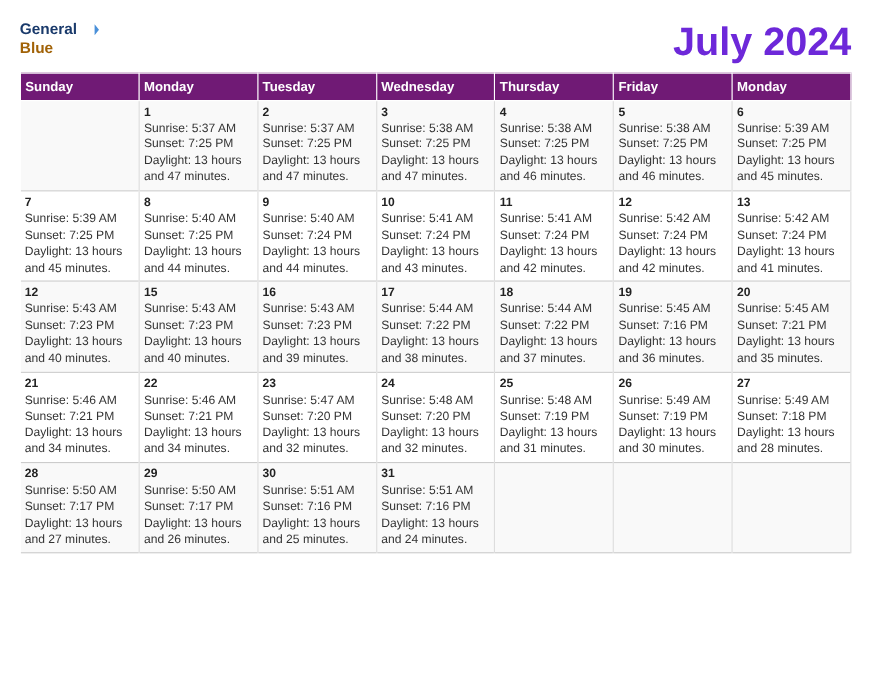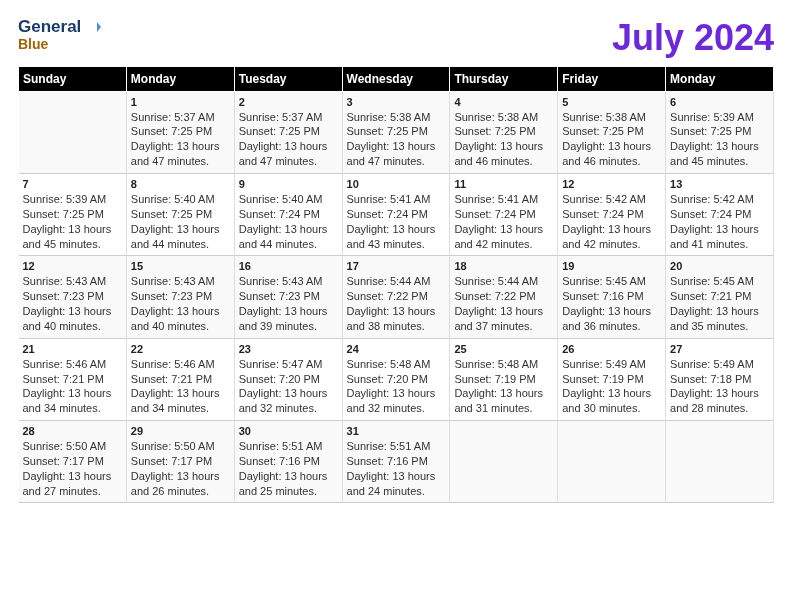--- a/index.html
+++ b/index.html
@@ -38,21 +38,21 @@
     .subtitle {
       font-size: 14px;
       color: #333;
     }
     table {
       width: 100%;
       border-collapse: collapse;
       table-layout: fixed;
     }
     thead tr {
-      background-color: #000000;
+      background-color: #701a75;
     }
     thead th {
       color: #fff;
       font-size: 12px;
       font-weight: bold;
       padding: 5px 4px;
       text-align: left;
       border: 1px solid #fff;
     }
     tbody tr {
@@ -84,21 +84,21 @@
       color: #333;
     }
   </style>
 </head>
 <body>
 
 <div class="page">
   <div class="header">
     <div class="logo">
   <div style="line-height:1.1">
-    <div style="font-size:17px;font-weight:bold;color:#1a3a6b;display:flex;gap:2px">
+    <div style="font-size:14px;font-weight:bold;color:#1a3a6b;display:flex;align-items:center;gap:2px">
       <span>General</span>
       <svg width="18" height="18" viewBox="0 0 18 18">
         <polygon points="4,10 14,10 14,4 18,9 14,14 14,10" fill="#4a90d9"></polygon>
       </svg>
     </div>
     <div style="font-size:14px;font-weight:bold;color:#a16207">Blue</div>
   </div>
 </div>
     <div class="title-block">
       <div class="main-title">July 2024</div>

